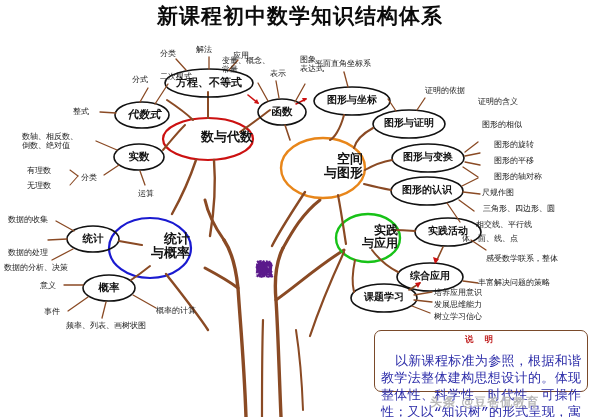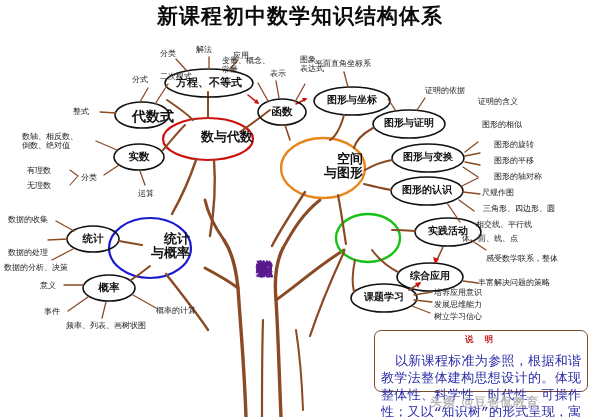--- a/index.html
+++ b/index.html
@@ -175,23 +175,27 @@
   <div class="hub" style="left:283px;top:152px;width:80px;font-size:13px;">
     <div>空间</div>
     <div>与图形</div>
   </div>
 
   <div class="hub" style="left:110px;top:232px;width:80px;font-size:13px;">
     <div>统计</div>
     <div>与概率</div>
   </div>
 
+  <div class="hub" style="left:338px;top:224px;width:60px;font-size:12px;color:#111;">
+    <div>实践</div>
+    <div>与应用</div>
+  </div>
 
   <div class="node" style="left:169px;top:77px;width:80px;font-size:11px;">方程、不等式</div>
-  <div class="node" style="left:128px;top:109px;width:50px;font-size:14px;">代数式</div>
+  <div class="node" style="left:119px;top:109px;width:50px;font-size:11px;font-style:italic;">代数式</div>
   <div class="node" style="left:119px;top:151px;width:40px;font-size:10.5px;">实数</div>
   <div class="node" style="left:262px;top:106px;width:40px;font-size:10.5px;">函数</div>
   <div class="node" style="left:317px;top:95px;width:70px;font-size:10px;">图形与坐标</div>
   <div class="node" style="left:376px;top:118px;width:66px;font-size:10px;">图形与证明</div>
   <div class="node" style="left:395px;top:152px;width:66px;font-size:10px;">图形与变换</div>
   <div class="node" style="left:394px;top:185px;width:66px;font-size:10px;">图形的认识</div>
   <div class="node" style="left:418px;top:226px;width:60px;font-size:10px;">实践活动</div>
   <div class="node" style="left:400px;top:271px;width:60px;font-size:10px;">综合应用</div>
   <div class="node" style="left:354px;top:292px;width:60px;font-size:10px;">课题学习</div>
   <div class="node" style="left:73px;top:233px;width:40px;font-size:10.5px;">统计</div>

